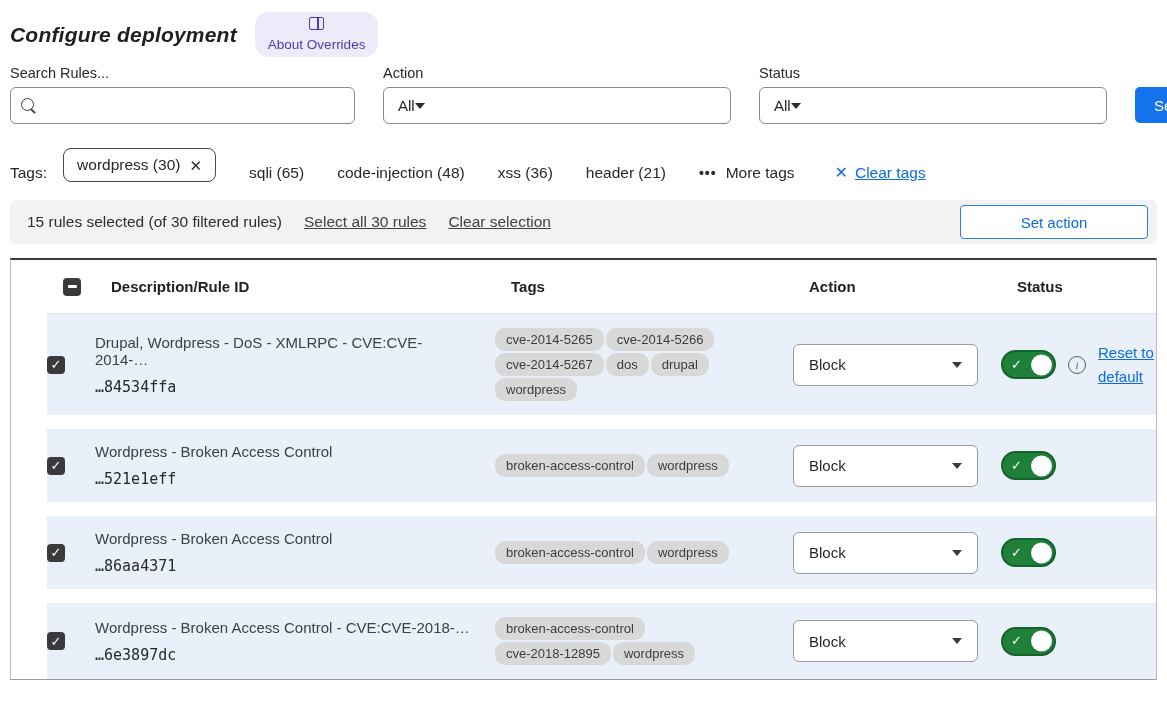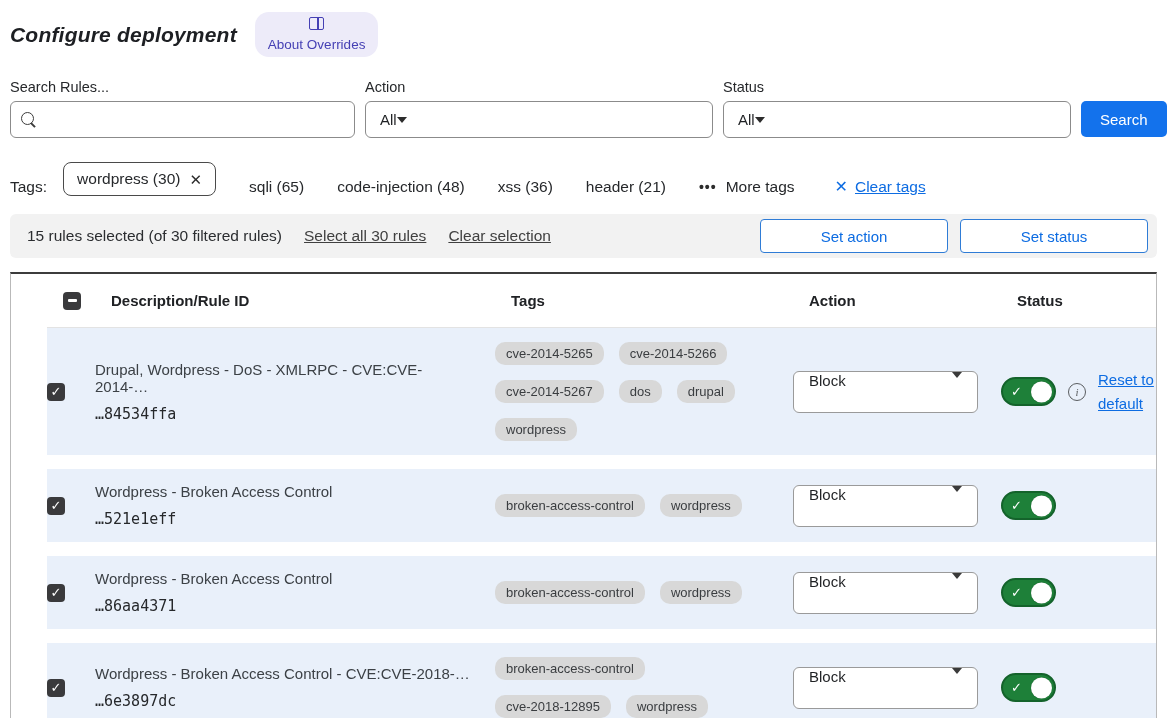--- a/index.html
+++ b/index.html
@@ -16,21 +16,21 @@
   .page-title { font-size:21px; font-weight:700; color:#1d1f23; letter-spacing:.2px;font-style:italic; }
   .about-badge {
     display:inline-flex; align-items:center; gap:7px;
     background:#edebf9; color:#4540b4; font-size:13.5px;
     padding:5px 13px; border-radius:14px; cursor:pointer;flex-direction:column;
   }
   .book-icon { width:15px; height:13px; border:1.5px solid #4540b4; border-radius:2px; position:relative; display:inline-block; }
   .book-icon::after { content:""; position:absolute; left:54%; top:0; bottom:0; width:1.5px; background:#4540b4; }
 
   
-  .filter-row { display:flex; gap:10px; margin-top:22px; align-items:flex-end; }
+  .filter-row { display:flex; gap:28px; margin-top:8px; align-items:flex-end; }
   .filter-field { display:flex; flex-direction:column; }
   .field-label { font-size:14.5px; color:#26282b; margin-bottom:6px; }
   .text-input-wrap {
     width:345px; height:37px; border:1px solid #8b8b8b; border-radius:6px;
     display:flex; align-items:center; padding:0 10px; background:#fff;
   }
   .search-glyph { width:16px; height:16px; position:relative; display:inline-block; }
   .search-glyph::before { content:""; position:absolute; width:11px; height:11px; border:1.8px solid #3c3c3c; border-radius:50%; left:0; top:0; }
   .search-glyph::after  { content:""; position:absolute; width:6px; height:1.8px; background:#3c3c3c; transform:rotate(45deg); left:9px; top:12px; }
   .text-input { border:none; outline:none; flex:1; font-size:15px; margin-left:8px; background:transparent; font-family:inherit; }
@@ -87,27 +87,27 @@
   .t-row:first-of-type { margin-top:0; }
 
   .checkbox { width:18px; height:18px; background:#3a3a3c; border-radius:4px; display:flex; align-items:center; justify-content:center; cursor:pointer; }
   .checkbox .mark { color:#fff; font-size:13px; line-height:1; }
   .checkbox .indet { width:9px; height:2.5px; background:#fff; border-radius:1px; }
 
   .desc-cell { padding-right:20px; }
   .desc-line { font-size:15px; color:#3c4146; margin-bottom:10px; }
   .rule-id { font-size:15px; color:#26282b; }
 
-  .tags-cell { display:flex; flex-wrap:wrap; gap:15px; width:252px; align-content:center;text-align:right; }
+  .tags-cell { display:flex; flex-wrap:wrap; gap:2px; width:252px; align-content:center;text-align:right; }
   .pill { background:#d8d8d8; color:#3a3d40; font-size:13px; padding:4px 11px; border-radius:10px; white-space:nowrap; }
 
   .action-cell {}
   .action-select {
     width:185px; height:42px; background:#fff; border:1px solid #9a9a9a; border-radius:6px;
-    display:flex; justify-content:space-between; padding:0 15px;
+    display:flex; align-items:center; justify-content:space-between; padding:0 15px;
     font-size:15px; color:#1f2124; cursor:pointer;
   }
   .action-select .caret-down { border-top-color:#3a3a3a; }
 
   .status-cell { display:flex; align-items:center; gap:12px; padding-right:8px; }
   .toggle { width:55px; height:29px; border-radius:15px; background:#1e8039; border:2px solid #14632b; position:relative; cursor:pointer; flex:0 0 auto; }
   .toggle .tick { position:absolute; left:8px; top:50%; transform:translateY(-52%); color:#fff; font-size:13px; font-weight:700; }
   .toggle .knob { position:absolute; right:2px; top:50%; transform:translateY(-50%); width:21px; height:21px; background:#fff; border-radius:50%; box-shadow:0 0 1px rgba(0,0,0,.4); }
   .info-icon { width:18px; height:18px; border:1.4px solid #5a5d60; border-radius:50%; color:#5a5d60; font-size:11px; display:flex; align-items:center; justify-content:center; font-family:"Liberation Serif", serif; font-style:italic; flex:0 0 auto; cursor:pointer; }
   .reset-link { color:#0d6ce2; font-size:15px; width:64px; line-height:1.6; cursor:pointer; }
@@ -168,21 +168,20 @@
     <span class="link-text">Clear tags</span>
   </span>
 </div>
 
 <div class="selection-bar">
   <span class="sel-summary">15 rules selected (of 30 filtered rules)</span>
   <span class="sel-link">Select all 30 rules</span>
   <span class="sel-link">Clear selection</span>
   <span class="sel-spacer"></span>
   <button class="outline-btn">Set action</button>
-  <button class="outline-btn">Set status</button>
 </div>
 
 <div class="rules-table">
   <div class="t-grid t-head">
     <div class="checkbox">
         <span class="indet"></span>
       </div>
     <div>Description/Rule ID</div>
     <div>Tags</div>
     <div>Action</div>

